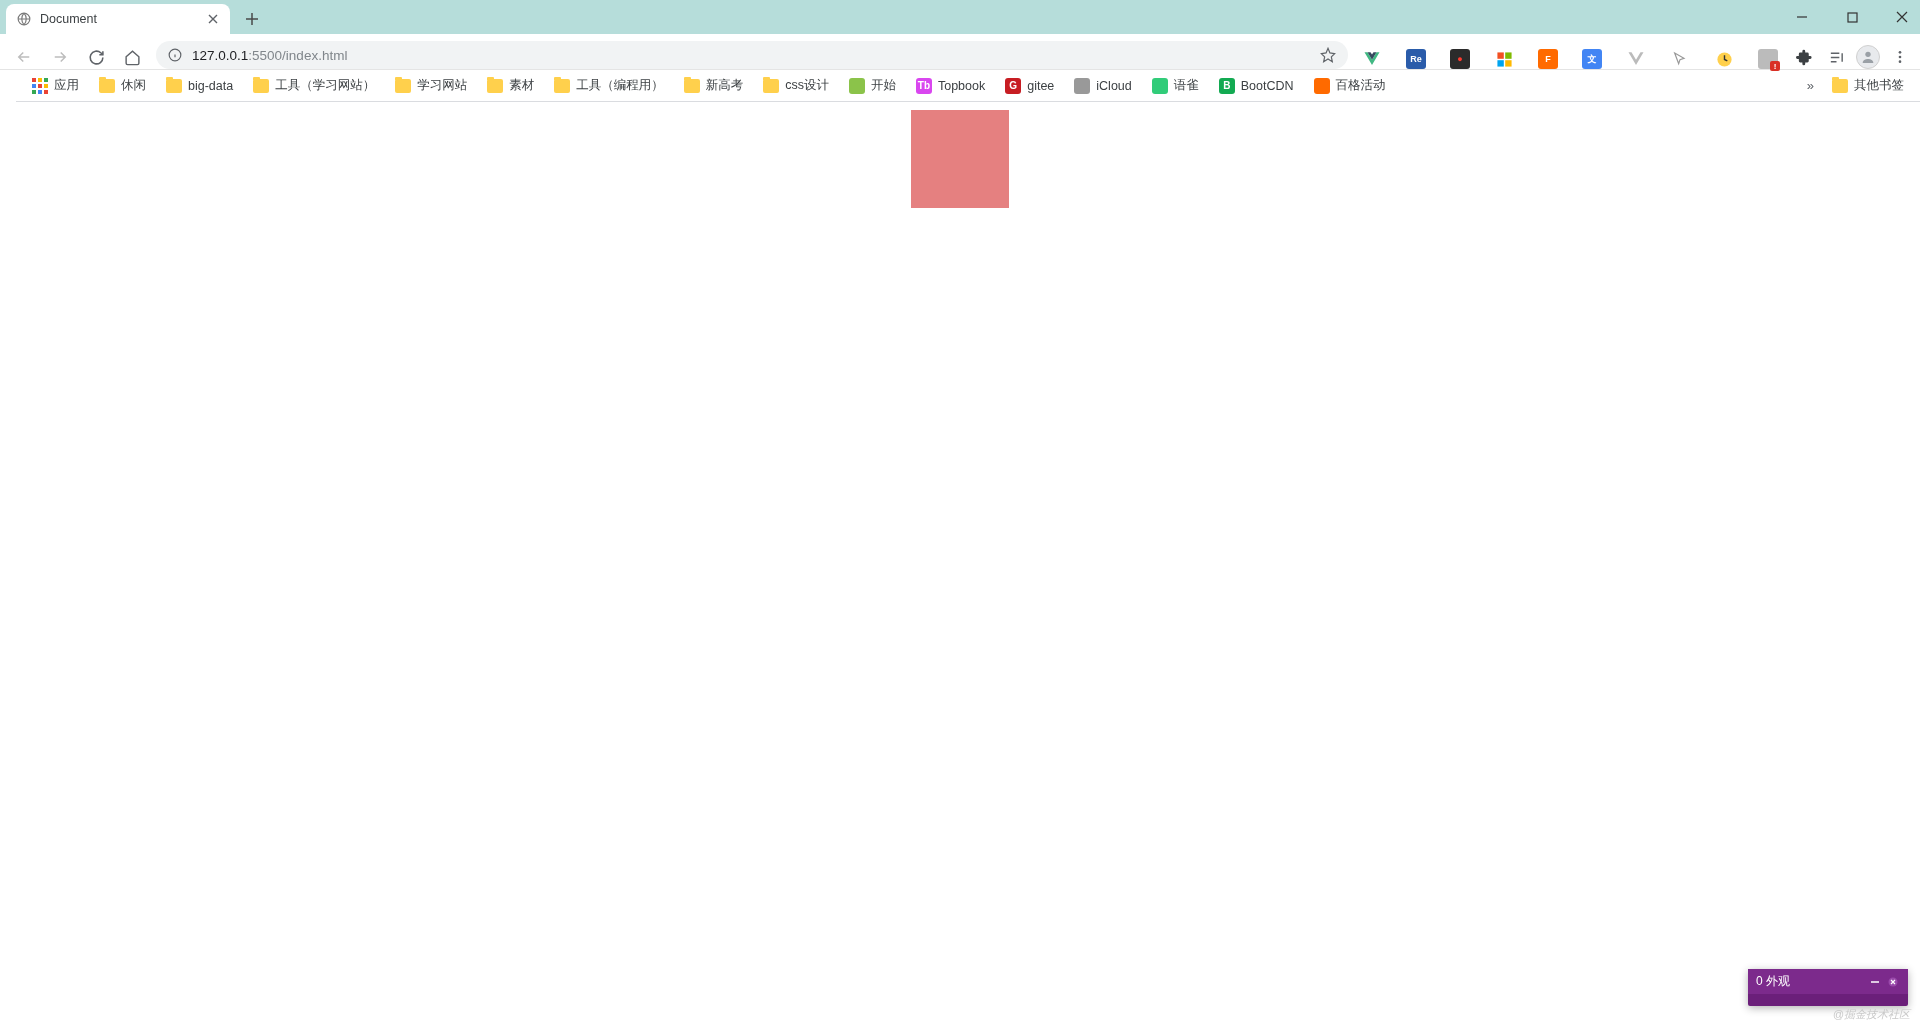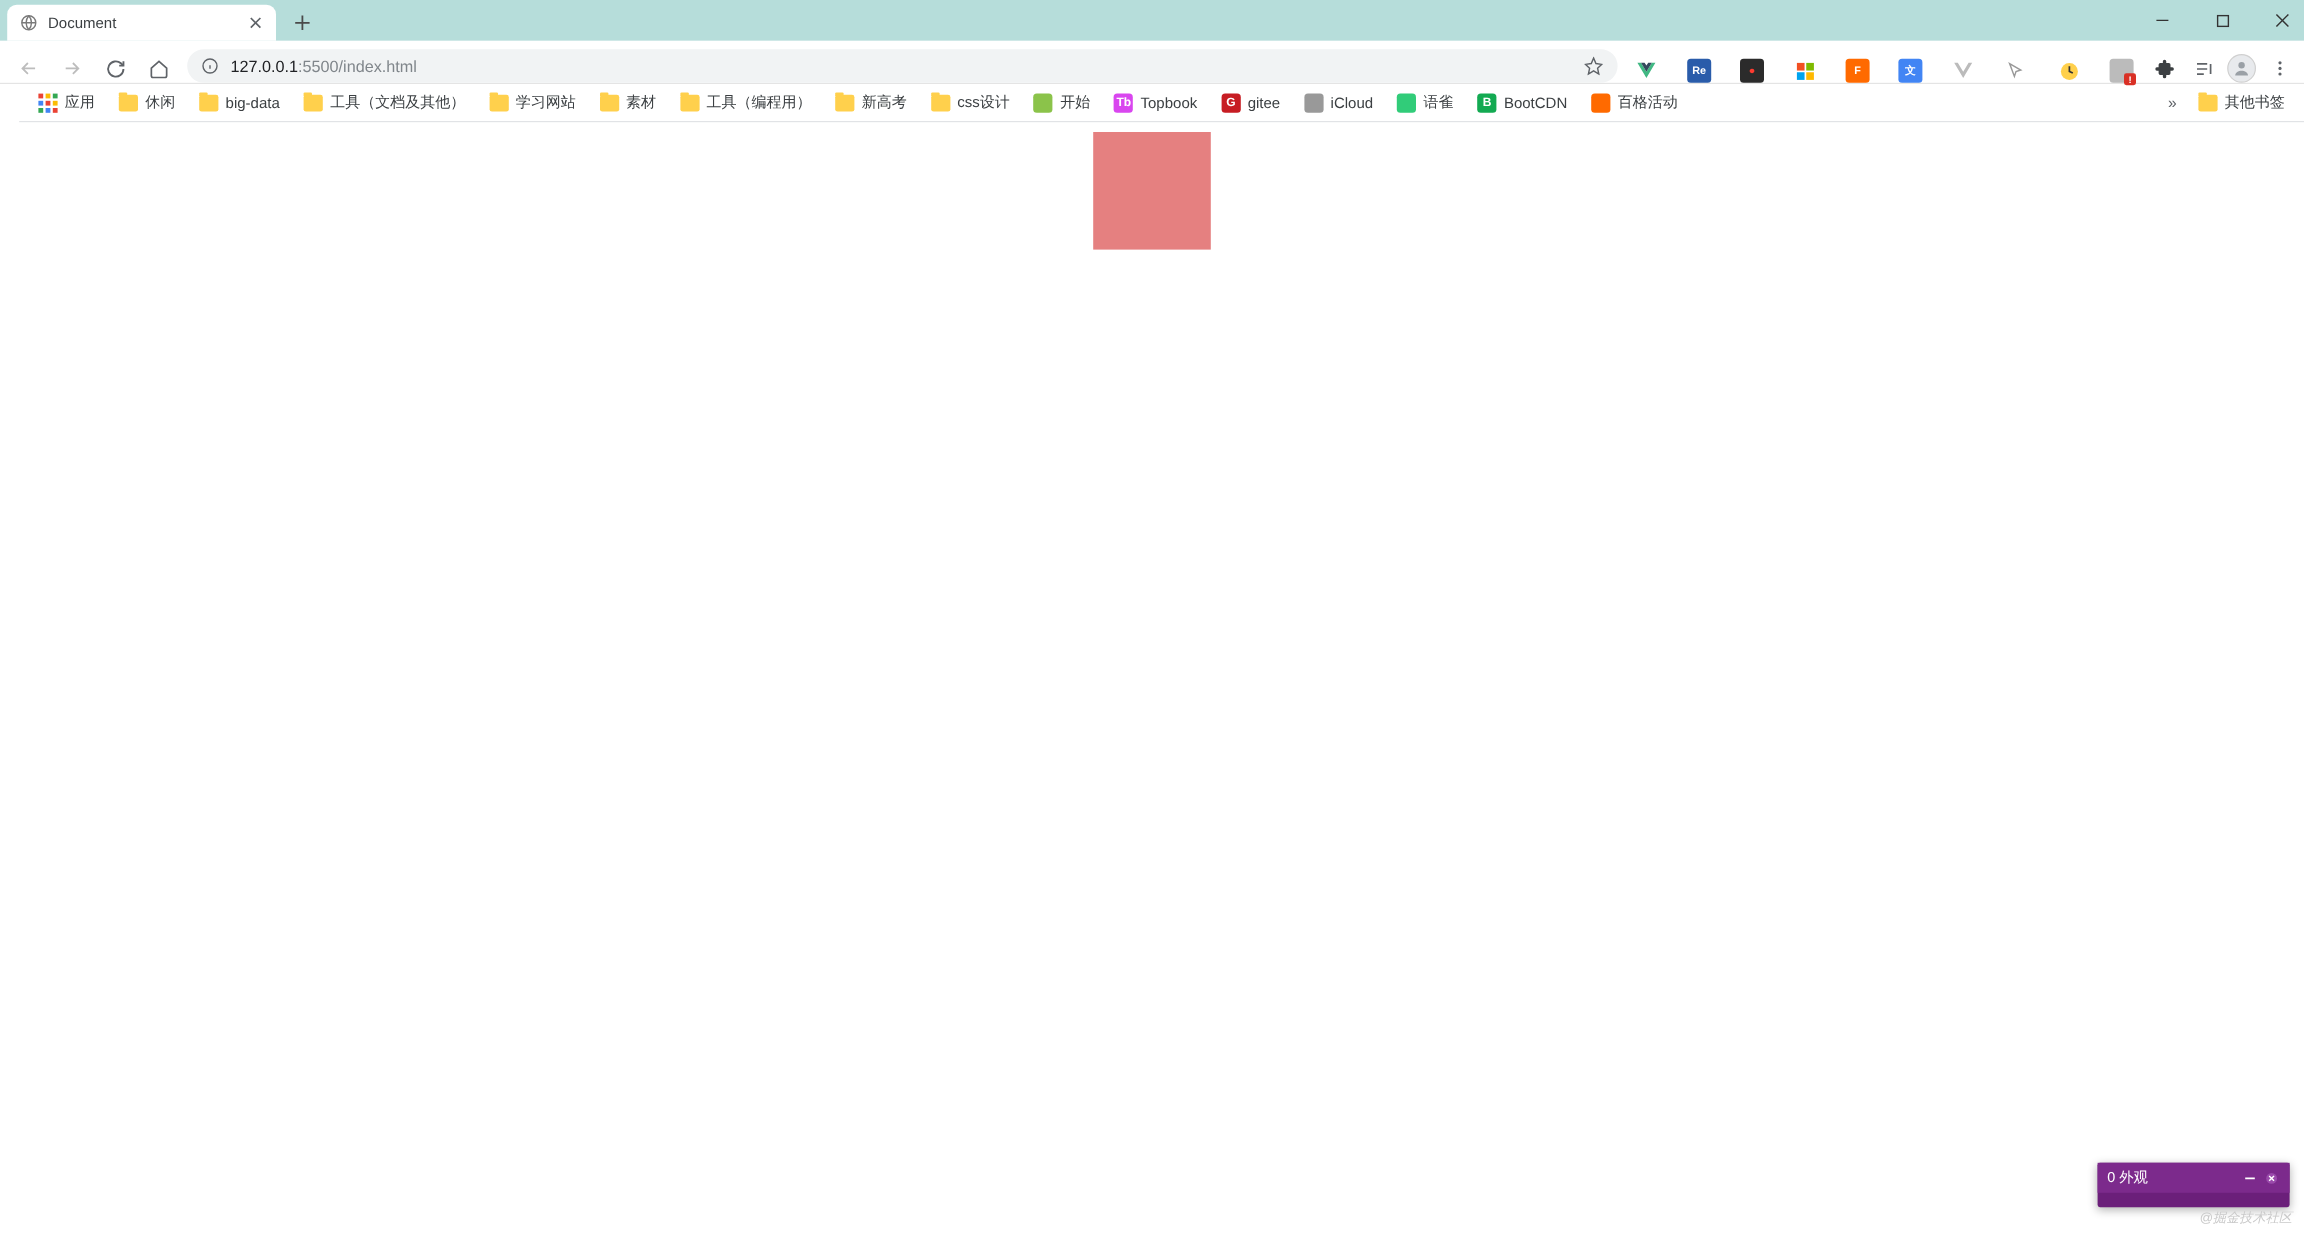--- a/index.html
+++ b/index.html
@@ -222,21 +222,21 @@
       <div class="bm-item">
         <span class="bm-folder-icon"></span>
         <span>休闲</span>
       </div>
       <div class="bm-item">
         <span class="bm-folder-icon"></span>
         <span>big-data</span>
       </div>
       <div class="bm-item">
         <span class="bm-folder-icon"></span>
-        <span>工具（文档及其他）</span>
+        <span>工具（学习网站）</span>
       </div>
       <div class="bm-item">
         <span class="bm-folder-icon"></span>
         <span>学习网站</span>
       </div>
       <div class="bm-item">
         <span class="bm-folder-icon"></span>
         <span>素材</span>
       </div>
       <div class="bm-item">

